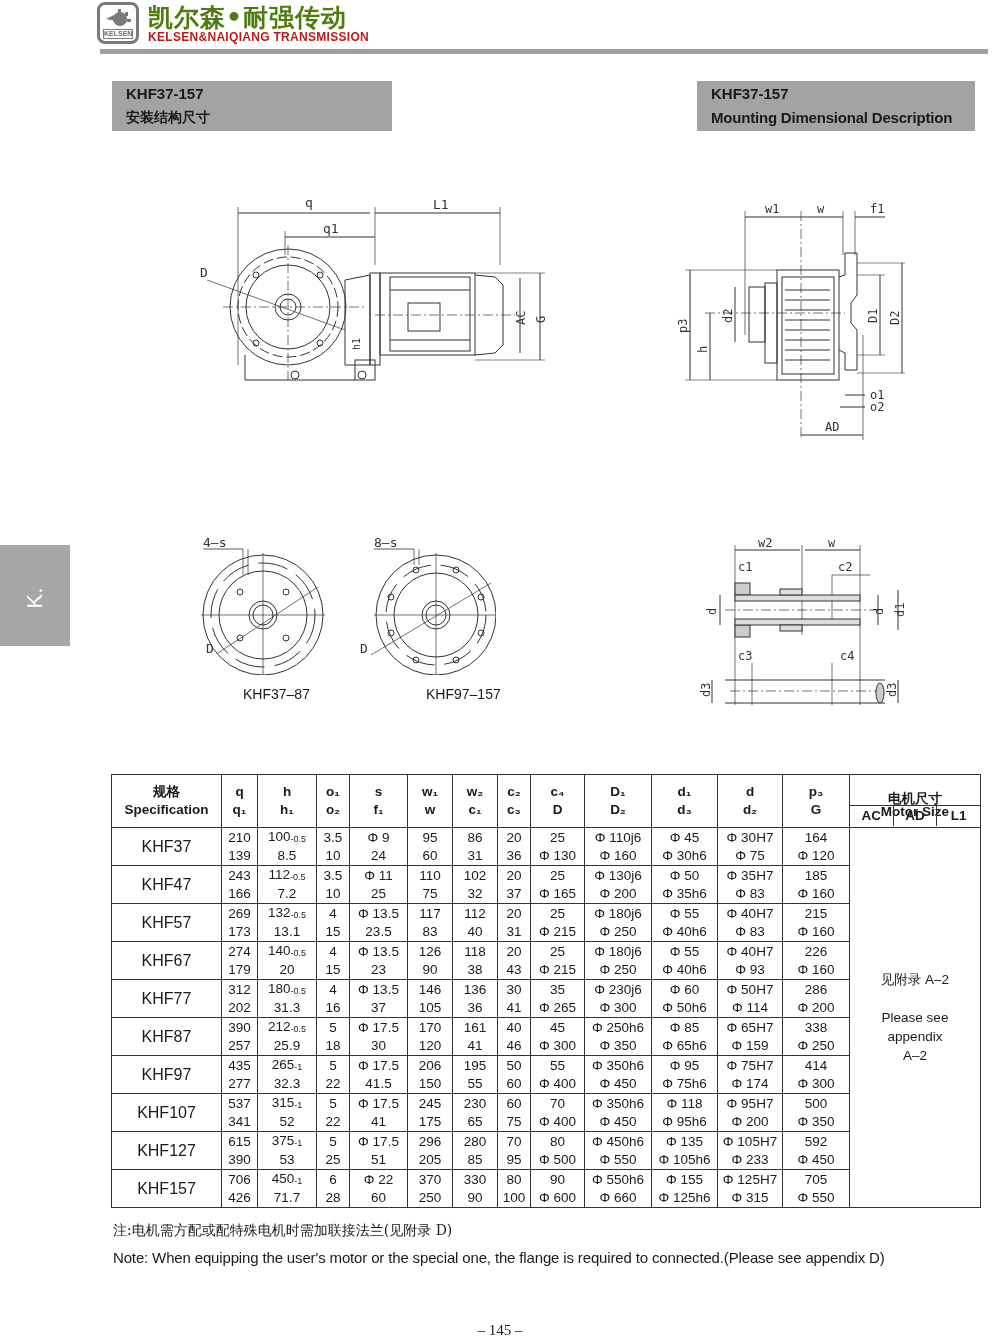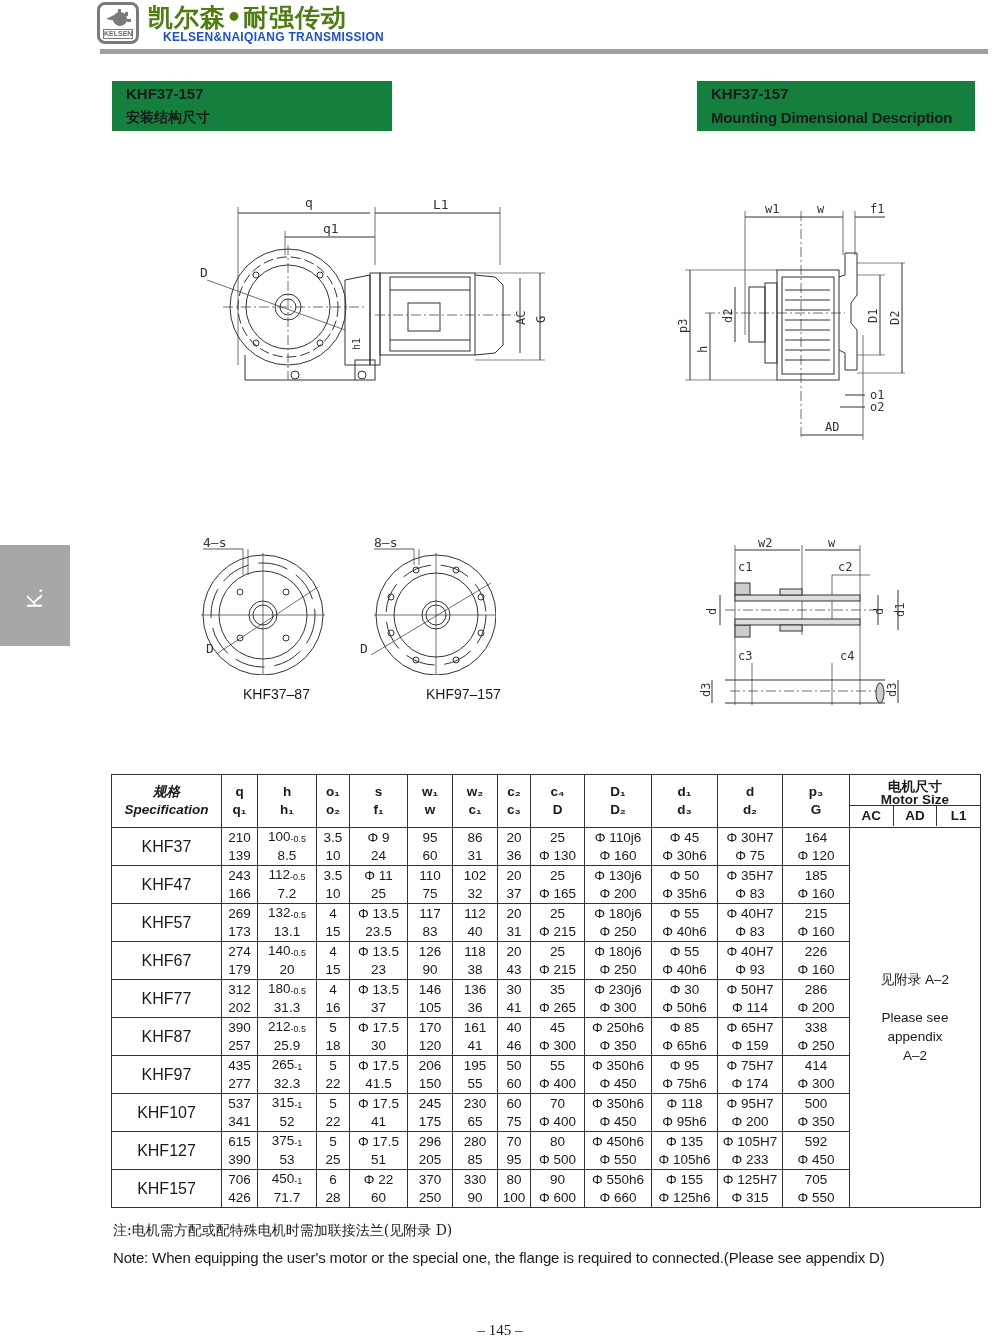--- a/index.html
+++ b/index.html
@@ -3,29 +3,29 @@
 <meta charset="utf-8">
 <style>
   html, body { margin:0; padding:0; background:#fff; }
   body { width:1000px; height:1341px; position:relative; overflow:hidden; font-family:"Liberation Sans", "DejaVu Sans", sans-serif; color:#1a1a1a; }
 
   
   .hdr-logo { position:absolute; left:97px; top:2px; width:42px; height:42px; border:3px solid #7a7a7a; border-radius:8px; box-sizing:border-box; }
   .hdr-logo svg { position:absolute; left:4px; top:2px; }
   .hdr-logo .lg-txt { position:absolute; left:0; right:0; bottom:2px; font-size:7px; font-weight:bold; text-align:center; color:#6a6a6a; border:1px solid #7a7a7a; margin:0 3px; line-height:8px; }
   .hdr-cn { position:absolute; left:148px; top:1px; font-size:25px; font-weight:bold; color:#4d7c0f; letter-spacing:1px; font-family:"DejaVu Sans", sans-serif; }
-  .hdr-en { position:absolute; left:148px; top:30px; font-size:12px; font-weight:bold; color:#1d4ed8; letter-spacing:0.3px;margin-left:15px; }
+  .hdr-en { position:absolute; left:148px; top:30px; font-size:12px; font-weight:bold; color:#b91c1c; letter-spacing:0.3px; }
   .hdr-bar { position:absolute; left:100px; top:49px; width:888px; height:5px; background:#a0a0a0; }
 
   
   .side-tab { position:absolute; left:0; top:545px; width:70px; height:101px; background:#a7a7a7; }
   .side-tab span { position:absolute; left:22px; top:40px; font-size:22px; color:#fff; transform:rotate(-90deg); transform-origin:center; display:block; width:26px; text-align:center; }
 
   
-  .tbox { position:absolute; background:#15803d; }
+  .tbox { position:absolute; background:#a3a3a3; }
   .tbox .t1 { position:absolute; font-size:15px; font-weight:bold; }
   .tbox .t2 { position:absolute; font-size:15px; font-weight:bold; }
   .tbox-left { left:112px; top:81px; width:280px; height:50px; }
   .tbox-left .t1 { left:14px; top:4px; }
   .tbox-left .t2 { left:14px; top:28px; font-family:"DejaVu Sans", sans-serif; font-size:14px; }
   .tbox-right { left:697px; top:81px; width:278px; height:50px; }
   .tbox-right .t1 { left:14px; top:4px; }
   .tbox-right .t2 { left:14px; top:28px; letter-spacing:-0.2px; }
 
   .drawing { position:absolute; }
@@ -33,21 +33,21 @@
   .cap { position:absolute; font-size:14px; }
 
   
   table.spec { position:absolute; left:111px; top:774px; border-collapse:collapse; font-size:13.5px; }
   table.spec td, table.spec th { border:1.2px solid #333; padding:0; text-align:center; line-height:19px; }
   table.spec th { font-weight:bold; height:52px; font-size:13.5px; line-height:18px; }
   table.spec td.model { width:109px; font-size:16px; }
   table.spec td.val { height:37px; line-height:18px; }
   table.spec sub { font-size:9px; vertical-align:baseline; position:relative; top:1px; }
   .motor-head { padding:0; }
-  .motor-head .mh-top { height:30px; line-height:13px; padding-top:4px; border-bottom:1.2px solid #333; box-sizing:border-box; }
+  .motor-head .mh-top { height:30px; line-height:13px; padding-top:16px; border-bottom:1.2px solid #333; box-sizing:border-box; }
   .motor-head .mh-row { display:flex; height:20px; line-height:20px; }
   .motor-head .mh-row span { flex:1; border-right:1.2px solid #333; }
   .motor-head .mh-row span:last-child { border-right:none; }
   .motor-cell { vertical-align:middle; font-size:13.5px; line-height:18px; }
 
   .note-cn { position:absolute; left:113px; top:1222px; font-size:14px; font-family:"DejaVu Serif", serif; }
   .note-en { position:absolute; left:113px; top:1249px; font-size:15px; letter-spacing:-0.15px; }
   .pageno { position:absolute; left:0; right:0; top:1322px; text-align:center; font-size:15px; font-family:"Liberation Serif", serif; }
 </style>
 </head>
@@ -271,21 +271,21 @@
     <line x1="12" y1="145" x2="12" y2="168"></line>
     <line x1="198" y1="145" x2="198" y2="168"></line>
     <text x="10" y="162" fill="#333" stroke="none" font-size="12" transform="rotate(-90 10 162)">d3</text>
     <text x="196" y="162" fill="#333" stroke="none" font-size="12" transform="rotate(-90 196 162)">d3</text>
   </svg>
 </div>
 
 <table class="spec">
   <thead>
     <tr>
-      <th style="width:107px;font-style:italic;"><span>规格</span><br><span>Specification</span></th>
+      <th style="width:107px;"><span>规格</span><br><span>Specification</span></th>
       <th style="width:35px;"><span>q</span><br><span>q₁</span></th>
       <th style="width:58px;"><span>h</span><br><span>h₁</span></th>
       <th style="width:32px;"><span>o₁</span><br><span>o₂</span></th>
       <th style="width:57px;"><span>s</span><br><span>f₁</span></th>
       <th style="width:44px;"><span>w₁</span><br><span>w</span></th>
       <th style="width:44px;"><span>w₂</span><br><span>c₁</span></th>
       <th style="width:32px;margin-top:44px;"><span>c₂</span><br><span>c₃</span></th>
       <th style="width:53px;"><span>c₄</span><br><span>D</span></th>
       <th style="width:66px;"><span>D₁</span><br><span>D₂</span></th>
       <th style="width:65px;"><span>d₁</span><br><span>d₃</span></th>
@@ -367,21 +367,21 @@
         <td class="model">KHF77</td>
         <td class="val"><span>312</span><br><span>202</span></td>
         <td class="val"><span>180</span><sub>-0.5</sub><br><span>31.3</span></td>
         <td class="val"><span>4</span><br><span>16</span></td>
         <td class="val"><span>Φ 13.5</span><br><span>37</span></td>
         <td class="val"><span>146</span><br><span>105</span></td>
         <td class="val"><span>136</span><br><span>36</span></td>
         <td class="val"><span>30</span><br><span>41</span></td>
         <td class="val"><span>35</span><br><span>Φ 265</span></td>
         <td class="val"><span>Φ 230j6</span><br><span>Φ 300</span></td>
-        <td class="val"><span>Φ 30</span><br><span>Φ 50h6</span></td>
+        <td class="val"><span>Φ 60</span><br><span>Φ 50h6</span></td>
         <td class="val"><span>Φ 50H7</span><br><span>Φ 114</span></td>
         <td class="val"><span>286</span><br><span>Φ 200</span></td>
       </tr>
       <tr>
         <td class="model">KHF87</td>
         <td class="val"><span>390</span><br><span>257</span></td>
         <td class="val"><span>212</span><sub>-0.5</sub><br><span>25.9</span></td>
         <td class="val"><span>5</span><br><span>18</span></td>
         <td class="val"><span>Φ 17.5</span><br><span>30</span></td>
         <td class="val"><span>170</span><br><span>120</span></td>

